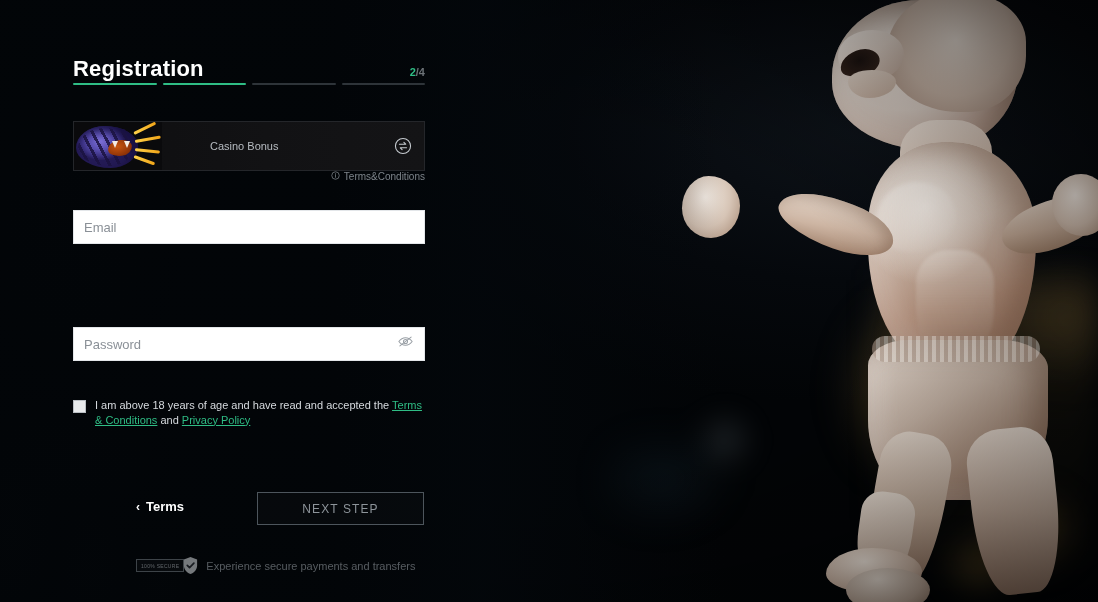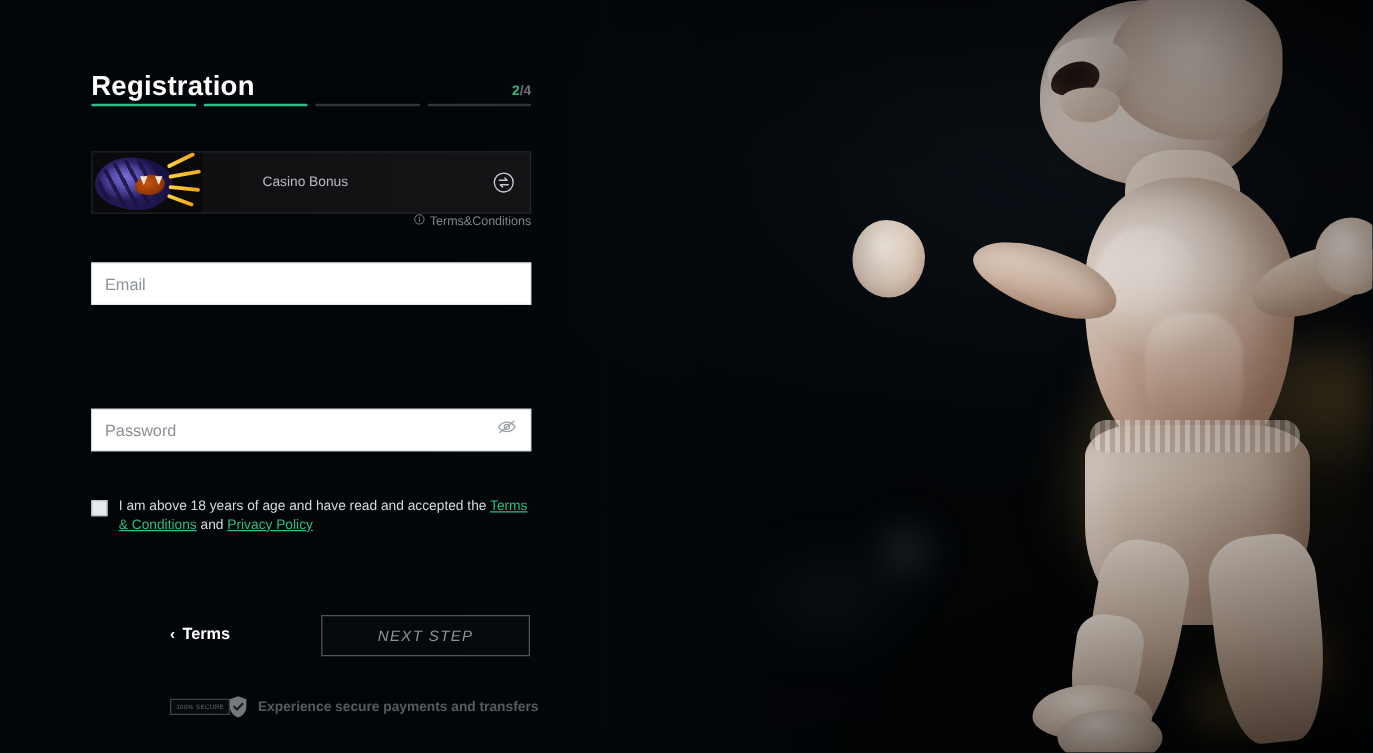--- a/index.html
+++ b/index.html
@@ -320,39 +320,39 @@
   .back-btn {
     position:absolute; left:136px; top:499px;
     display:flex; align-items:center; gap:6px;
     font-size:13px; font-weight:bold; color:#ffffff; cursor:pointer;
   }
   .chev { font-size:12px; color:#ffffff; }
   .next-btn {
     position:absolute; left:257px; top:492px; width:167px; height:33px;
     border:1px solid #4d555c; background:rgba(255,255,255,.02);
     display:flex; align-items:center; justify-content:center;
-    font-size:12px; letter-spacing:1.1px; color:#8d949a; cursor:pointer;font-style:italic;
+    font-size:12px; letter-spacing:1.1px; color:#8d949a; cursor:pointer;
   }
 
   
   .secure {
     position:absolute; left:136px; top:556px;
     display:flex; align-items:center; gap:7px; opacity:.55;
   }
   .secure-badge {
     display:flex; align-items:center;
   }
   .secure-pill {
     height:13px; padding:0 4px; border:1px solid #6e767d;
     display:flex; align-items:center;
     font-size:5px; letter-spacing:.3px; color:#aeb4b9;
     background:rgba(255,255,255,.04);
   }
   .shield { width:17px; height:19px; margin-left:-2px; color:#d4d8dc; }
-  .secure-text { font-size:11px; color:#9aa1a7;font-weight:bold; }
+  .secure-text { font-size:11px; color:#9aa1a7; }
 </style>
 </head>
 <body>
 
 <div id="stage">
 
   <div class="bg-scene">
     <div class="bg-base"></div>
     <div class="bg-warm"></div>
     <div class="bg-warm2"></div>

